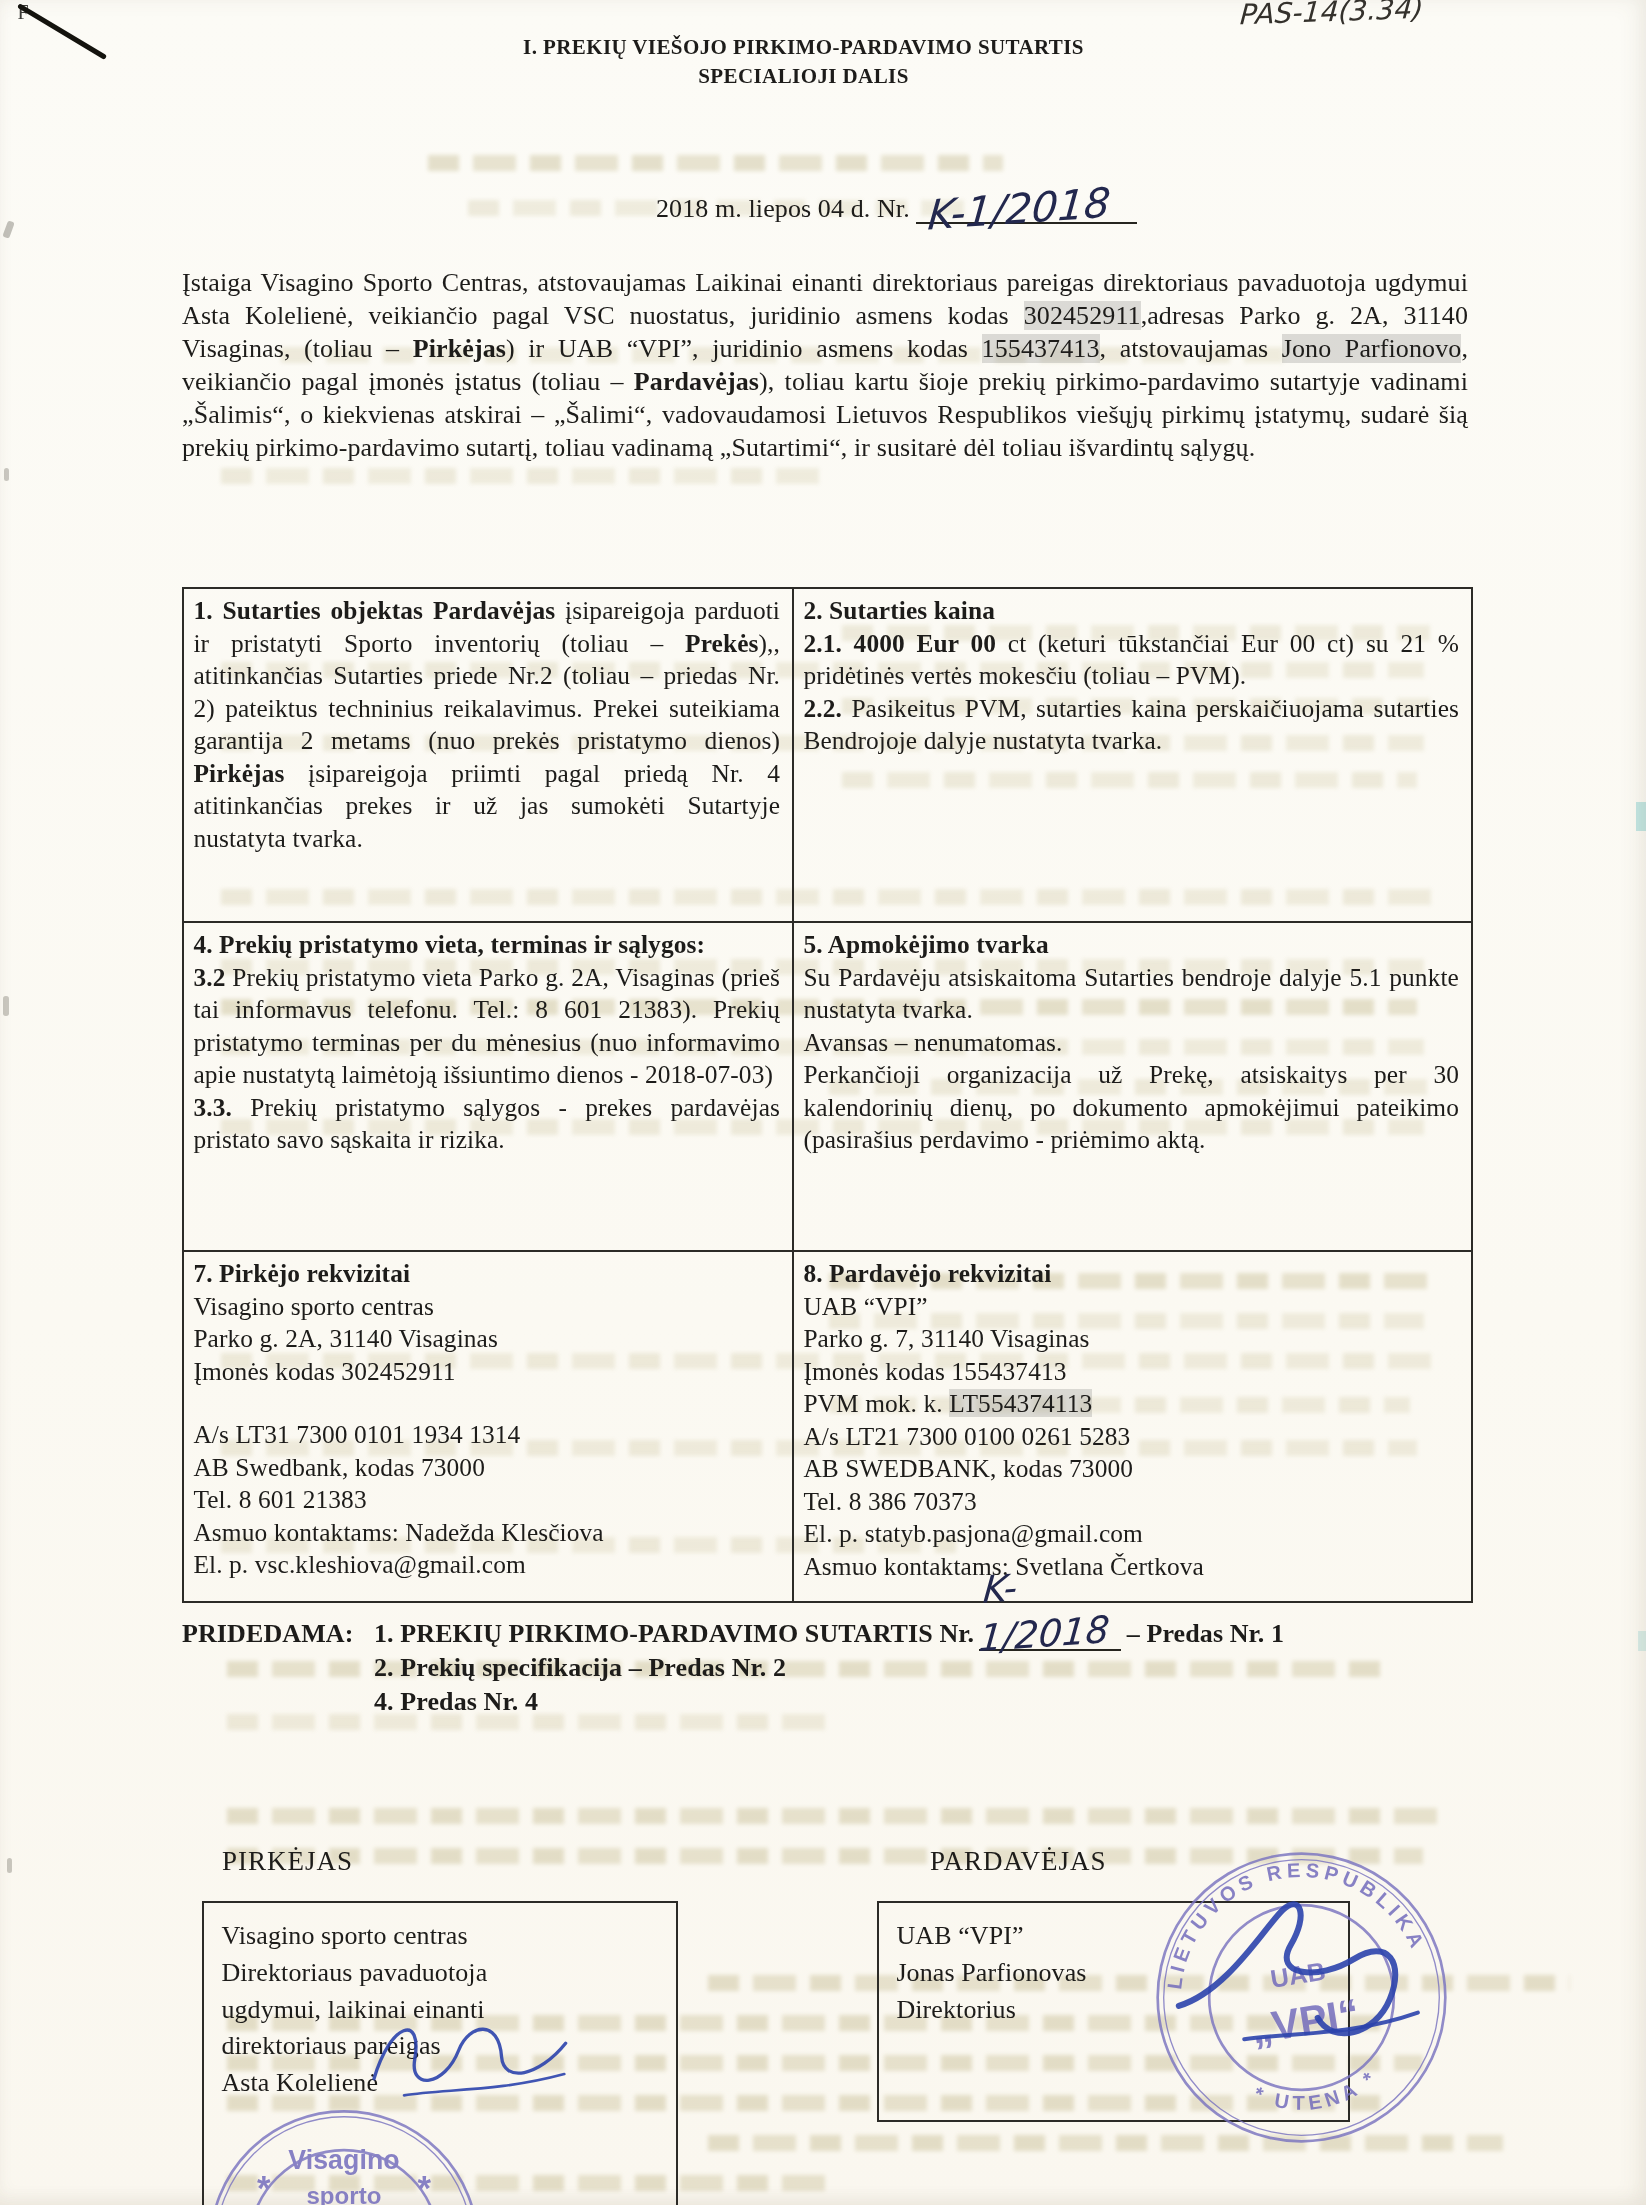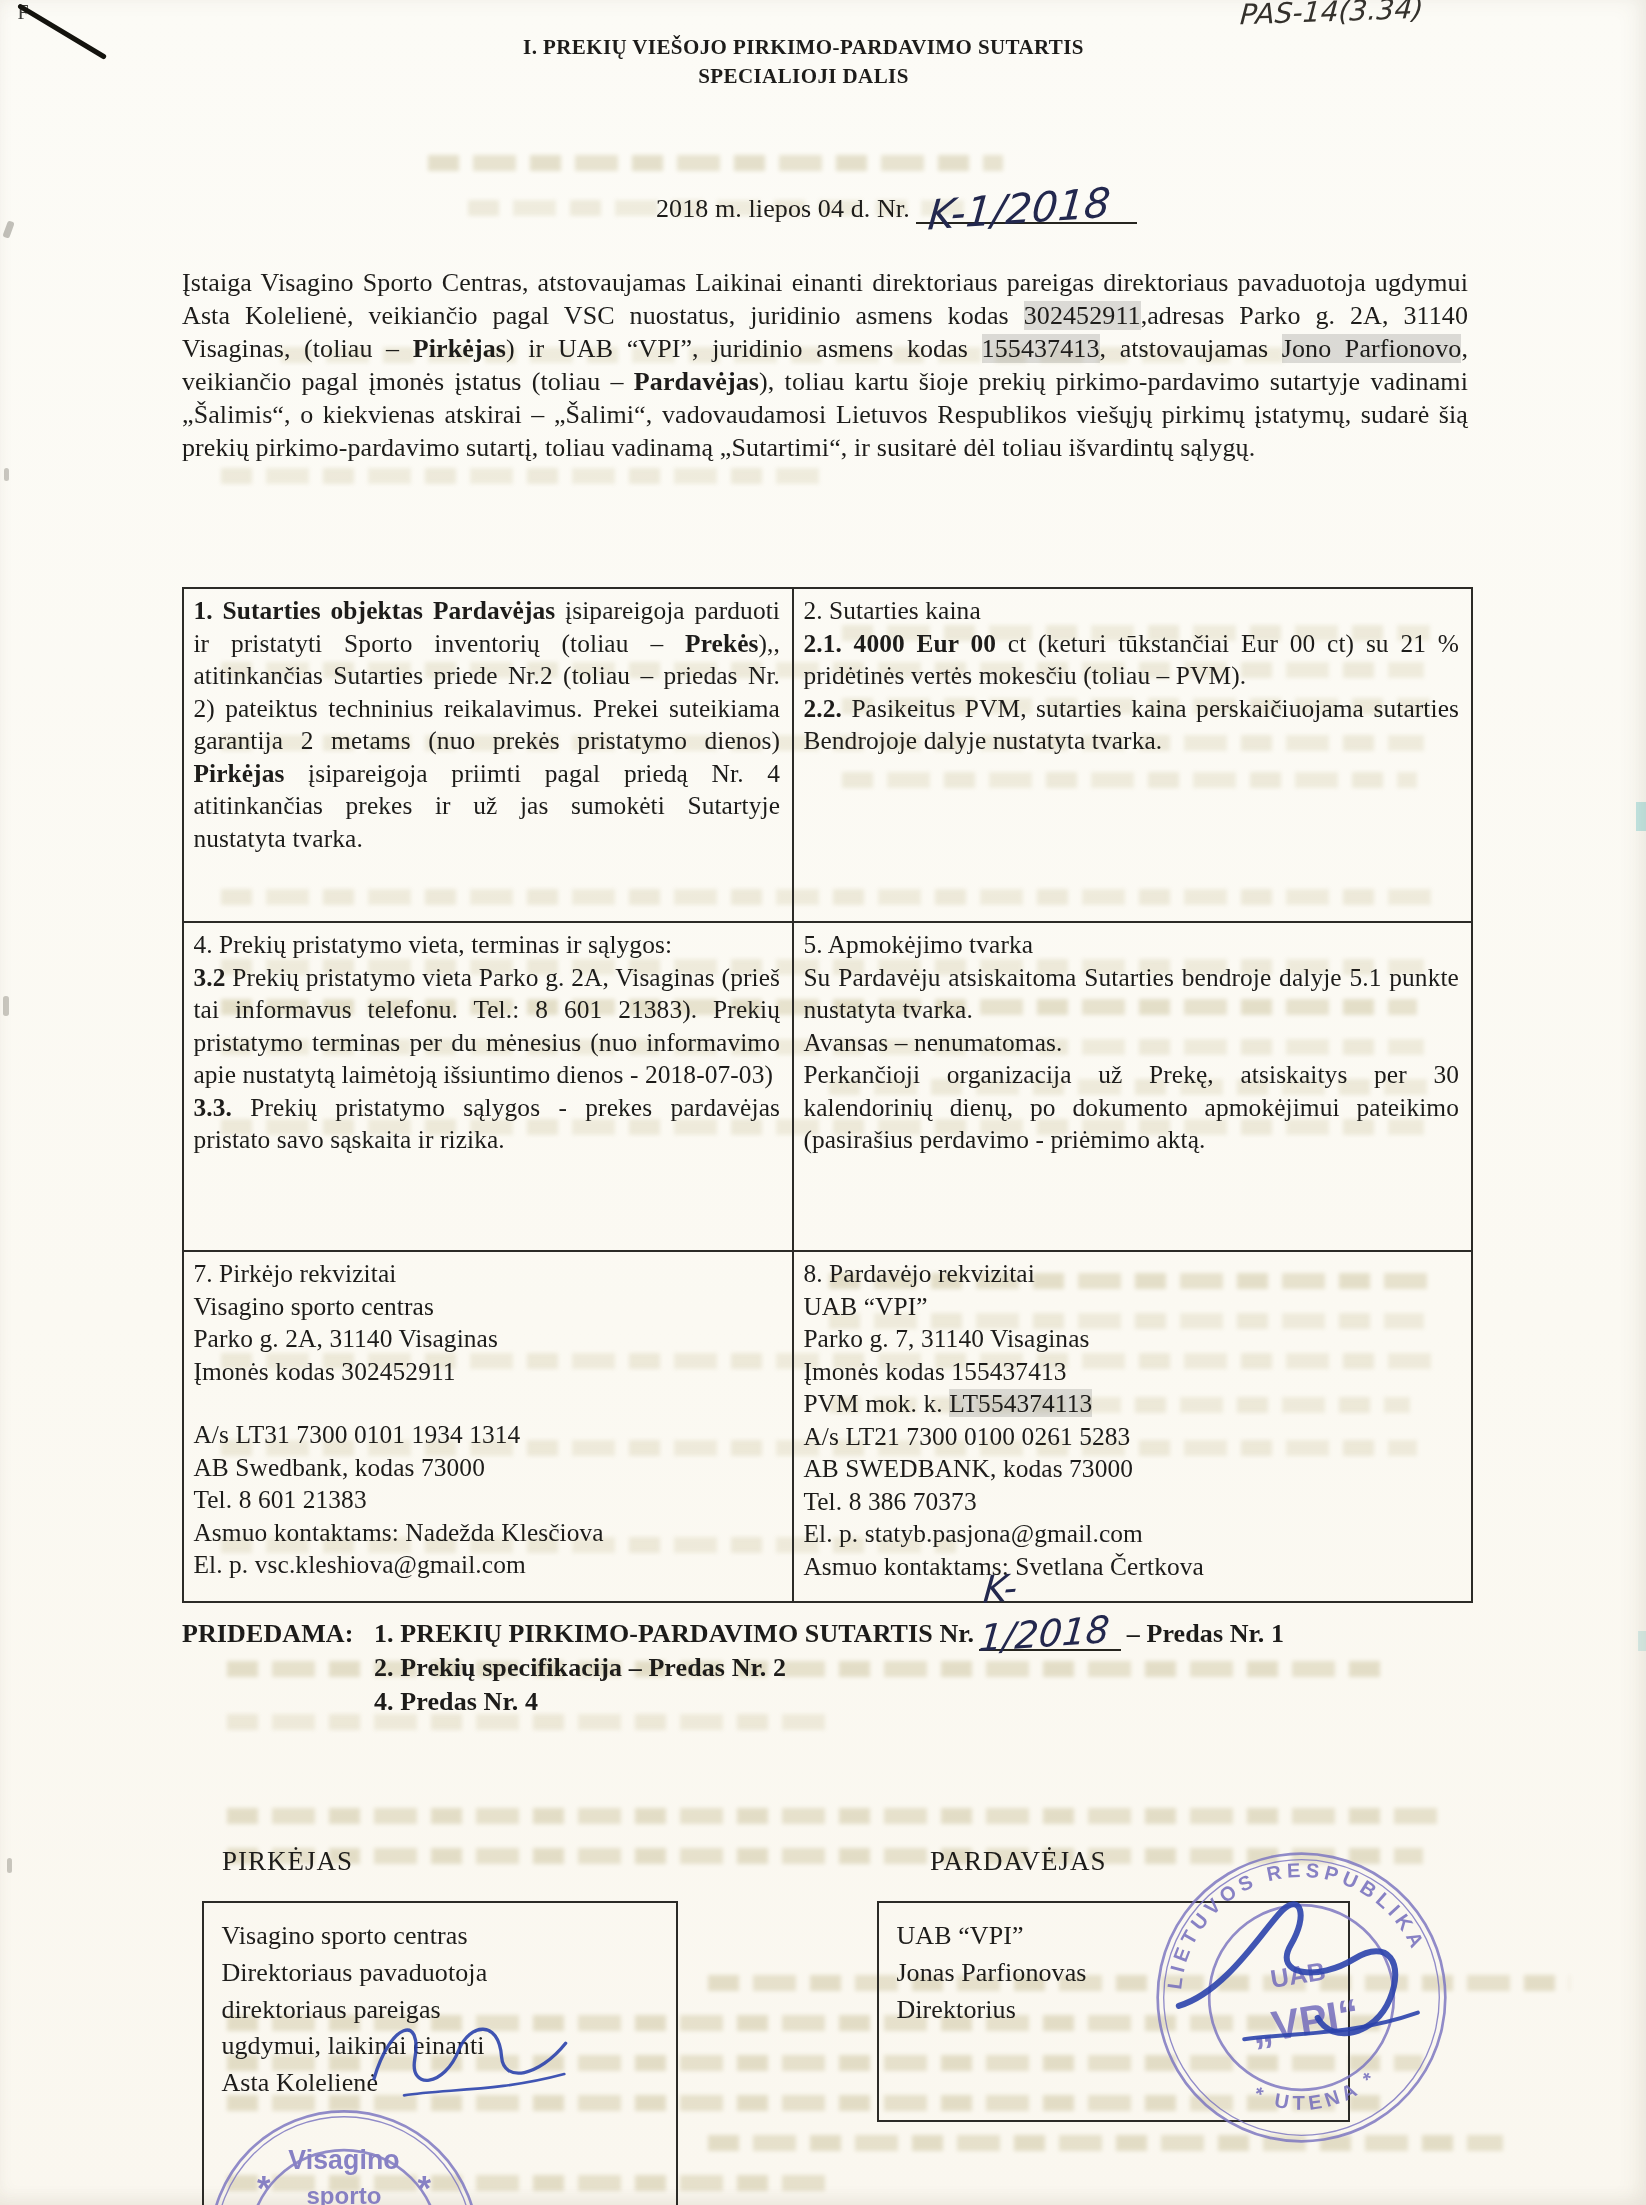--- a/index.html
+++ b/index.html
@@ -42,21 +42,21 @@
   .hl{background:rgba(150,150,146,.32)}
   
   .ctable{position:absolute;top:587px;left:182px;width:1291px;display:grid;
     grid-template-columns:610px 1fr;grid-template-rows:334px 329px 349px;
     border:2px solid #2c2b27;z-index:2;background:rgba(255,255,255,.0)}
   .cell{padding:5.3px 12px 5.3px 9.4px;font-size:25.4px;line-height:1.28;overflow:hidden;
     border-bottom:2px solid #2c2b27}
   .cell.colL{border-right:2px solid #2c2b27}
   .cell.rowLast{border-bottom:none}
   .just{text-align:justify}
-  .cellhead{font-weight:400}
+  .cellhead{font-weight:700}
   .gap-top{margin-top:31px}
   
   .attach{position:absolute;top:1617px;left:182px;display:flex;font-weight:700;font-size:26px;
     line-height:1.3;z-index:2}
   .attach-label{width:192px;flex:none}
   .blank-line2{display:inline-block;width:142px;border-bottom:2px solid #26251f;position:relative;
     margin:0 5.3px;height:23px;vertical-align:bottom}
   .blank-line2 .hand{position:absolute;left:1.3px;bottom:-9.4px;font-size:37px;font-weight:500}
   
   .sig-h{position:absolute;font-size:27px;letter-spacing:1px;z-index:2}
@@ -201,22 +201,22 @@
       <div>4. Predas Nr. 4</div>
     </div>
   </div>
 
   <div class="sig-h" style="top:1846px;left:222px">PIRKĖJAS</div>
   <div class="sig-h" style="top:1846px;left:930px">PARDAVĖJAS</div>
 
   <div class="sig-box box-buyer">
     <div>Visagino sporto centras</div>
     <div>Direktoriaus pavaduotoja</div>
+    <div>ugdymui, laikinai einanti</div>
     <div>direktoriaus pareigas</div>
-    <div>ugdymui, laikinai einanti</div>
     <div>Asta Kolelienė</div>
   </div>
   <div class="sig-box box-seller">
     <div>UAB “VPI”</div>
     <div>Jonas Parfionovas</div>
     <div>Direktorius</div>
   </div>
 
   <svg class="stamp stamp-seller" viewBox="0 0 462 462">
     <defs>

